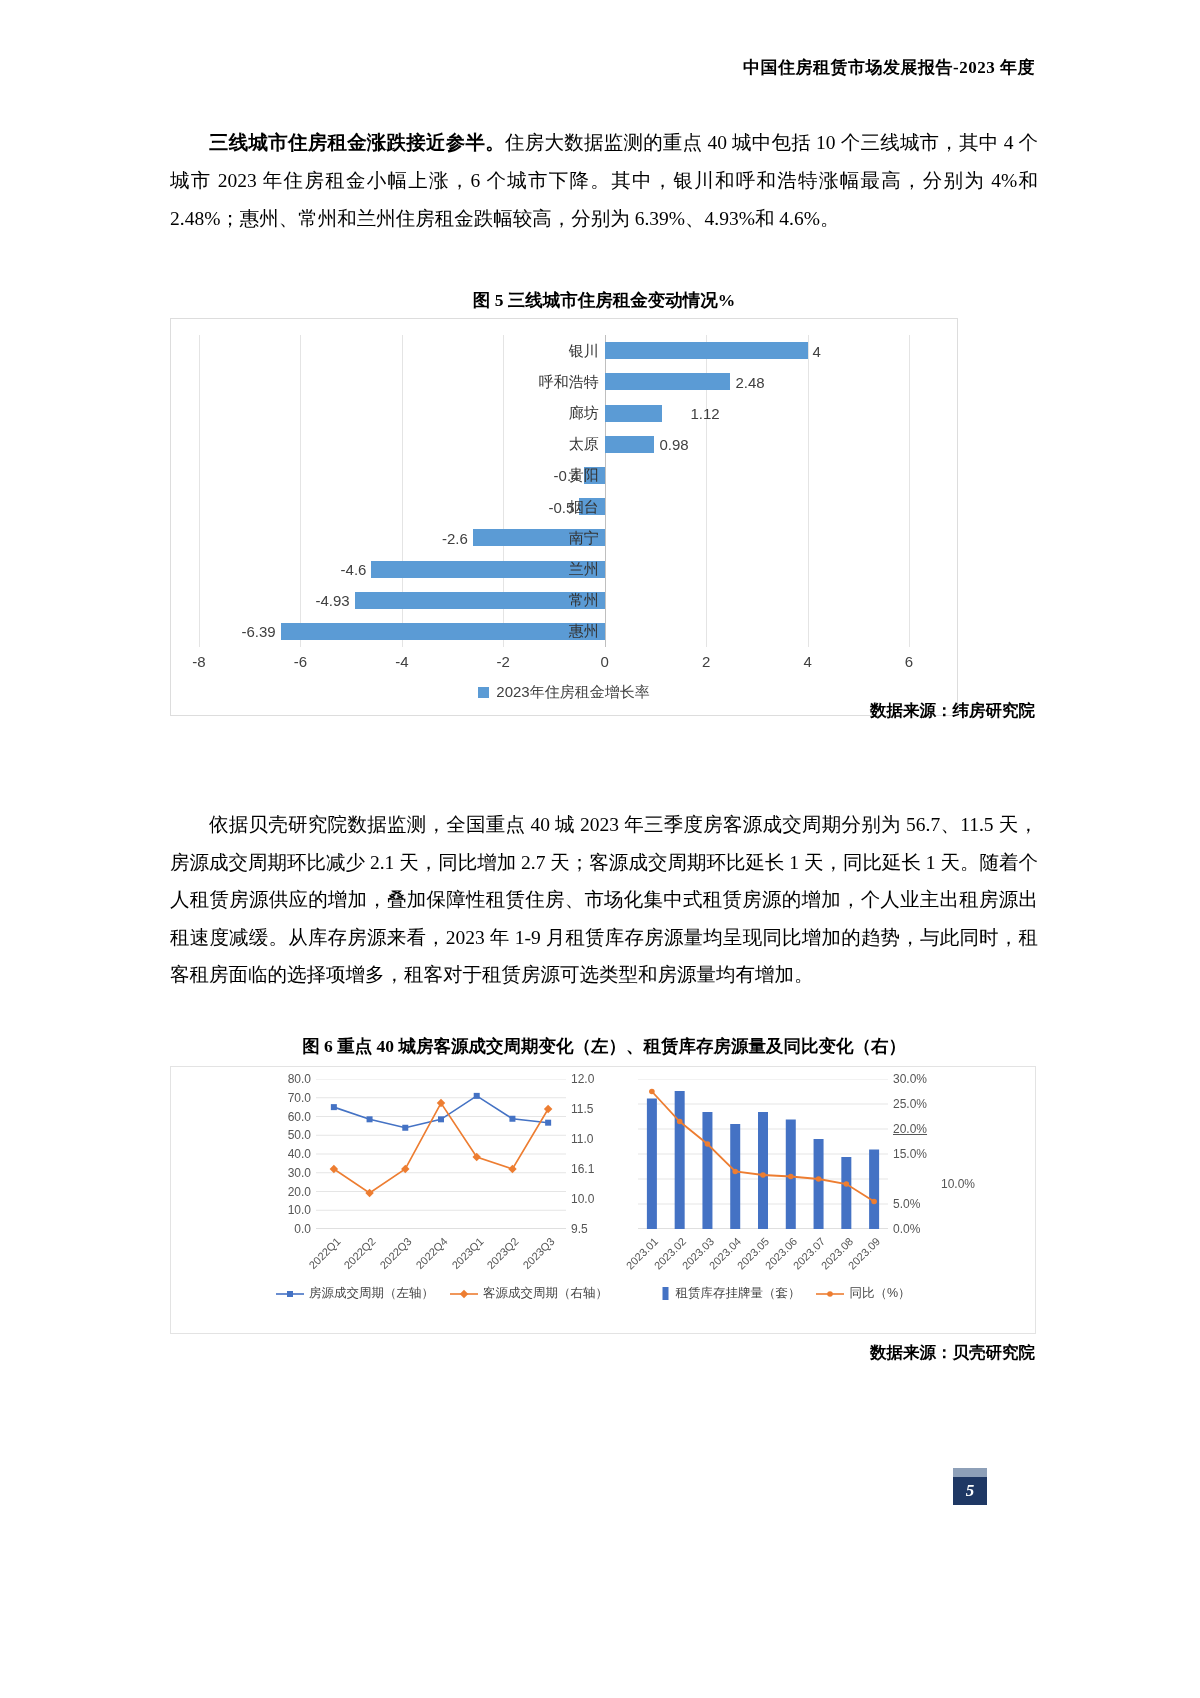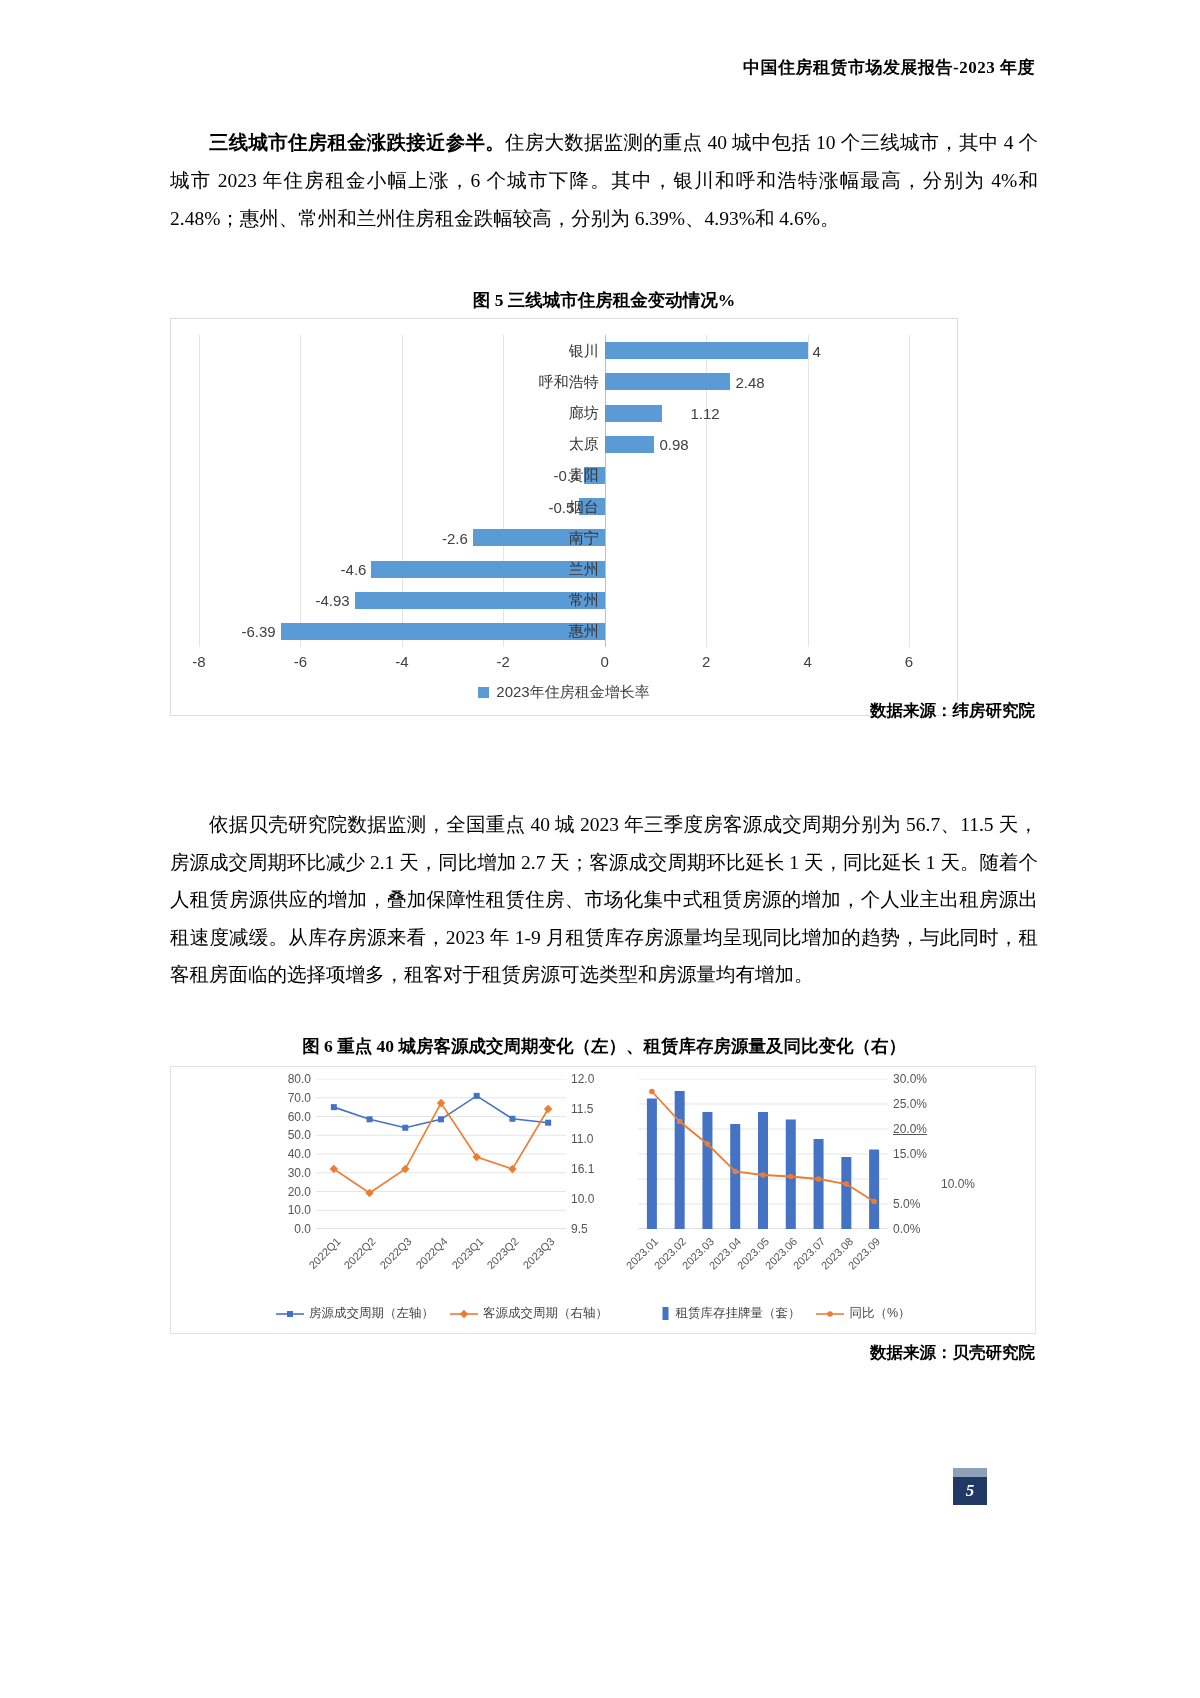--- a/index.html
+++ b/index.html
@@ -42,21 +42,21 @@
   .panel{display:block;}
   .chart-row{display:flex;}
   .yax{position:relative;width:44px;height:150px;font-size:12px;color:#555;}
   .yax .t{position:absolute;right:5px;transform:translateY(-50%);white-space:nowrap;}
   .yax.right{width:46px;}
   .yax.right .t{left:5px;right:auto;}
   .plotarea{position:relative;width:250px;height:150px;}
   .plotarea svg{display:block;}
   .xlabels{position:absolute;top:153px;left:0;width:250px;height:48px;}
   .xl{position:absolute;top:3px;white-space:nowrap;font-size:11px;color:#555;transform-origin:100% 0;transform:rotate(-45deg);}
-  .lgd{display:flex;justify-content:center;align-items:center;gap:16px;font-size:12.5px;color:#444;margin-top:76px;}
+  .lgd{display:flex;justify-content:center;align-items:center;gap:16px;font-size:12.5px;color:#444;margin-top:56px;}
   .lg{display:inline-flex;align-items:center;gap:5px;white-space:nowrap;}
 
   
   .pagenum{position:absolute;left:953px;top:1468px;width:34px;height:37px;}
   .pagenum .light{height:9px;background:var(--page-box-light,#8EA0B8);}
   .pagenum .dark{height:28px;background:var(--page-box-dark,#1F3864);color:#fff;display:flex;align-items:center;justify-content:center;font-size:17px;font-weight:bold;font-style:italic;font-family:"Liberation Serif",serif;}
 </style>
 </head>
 <body>
 

